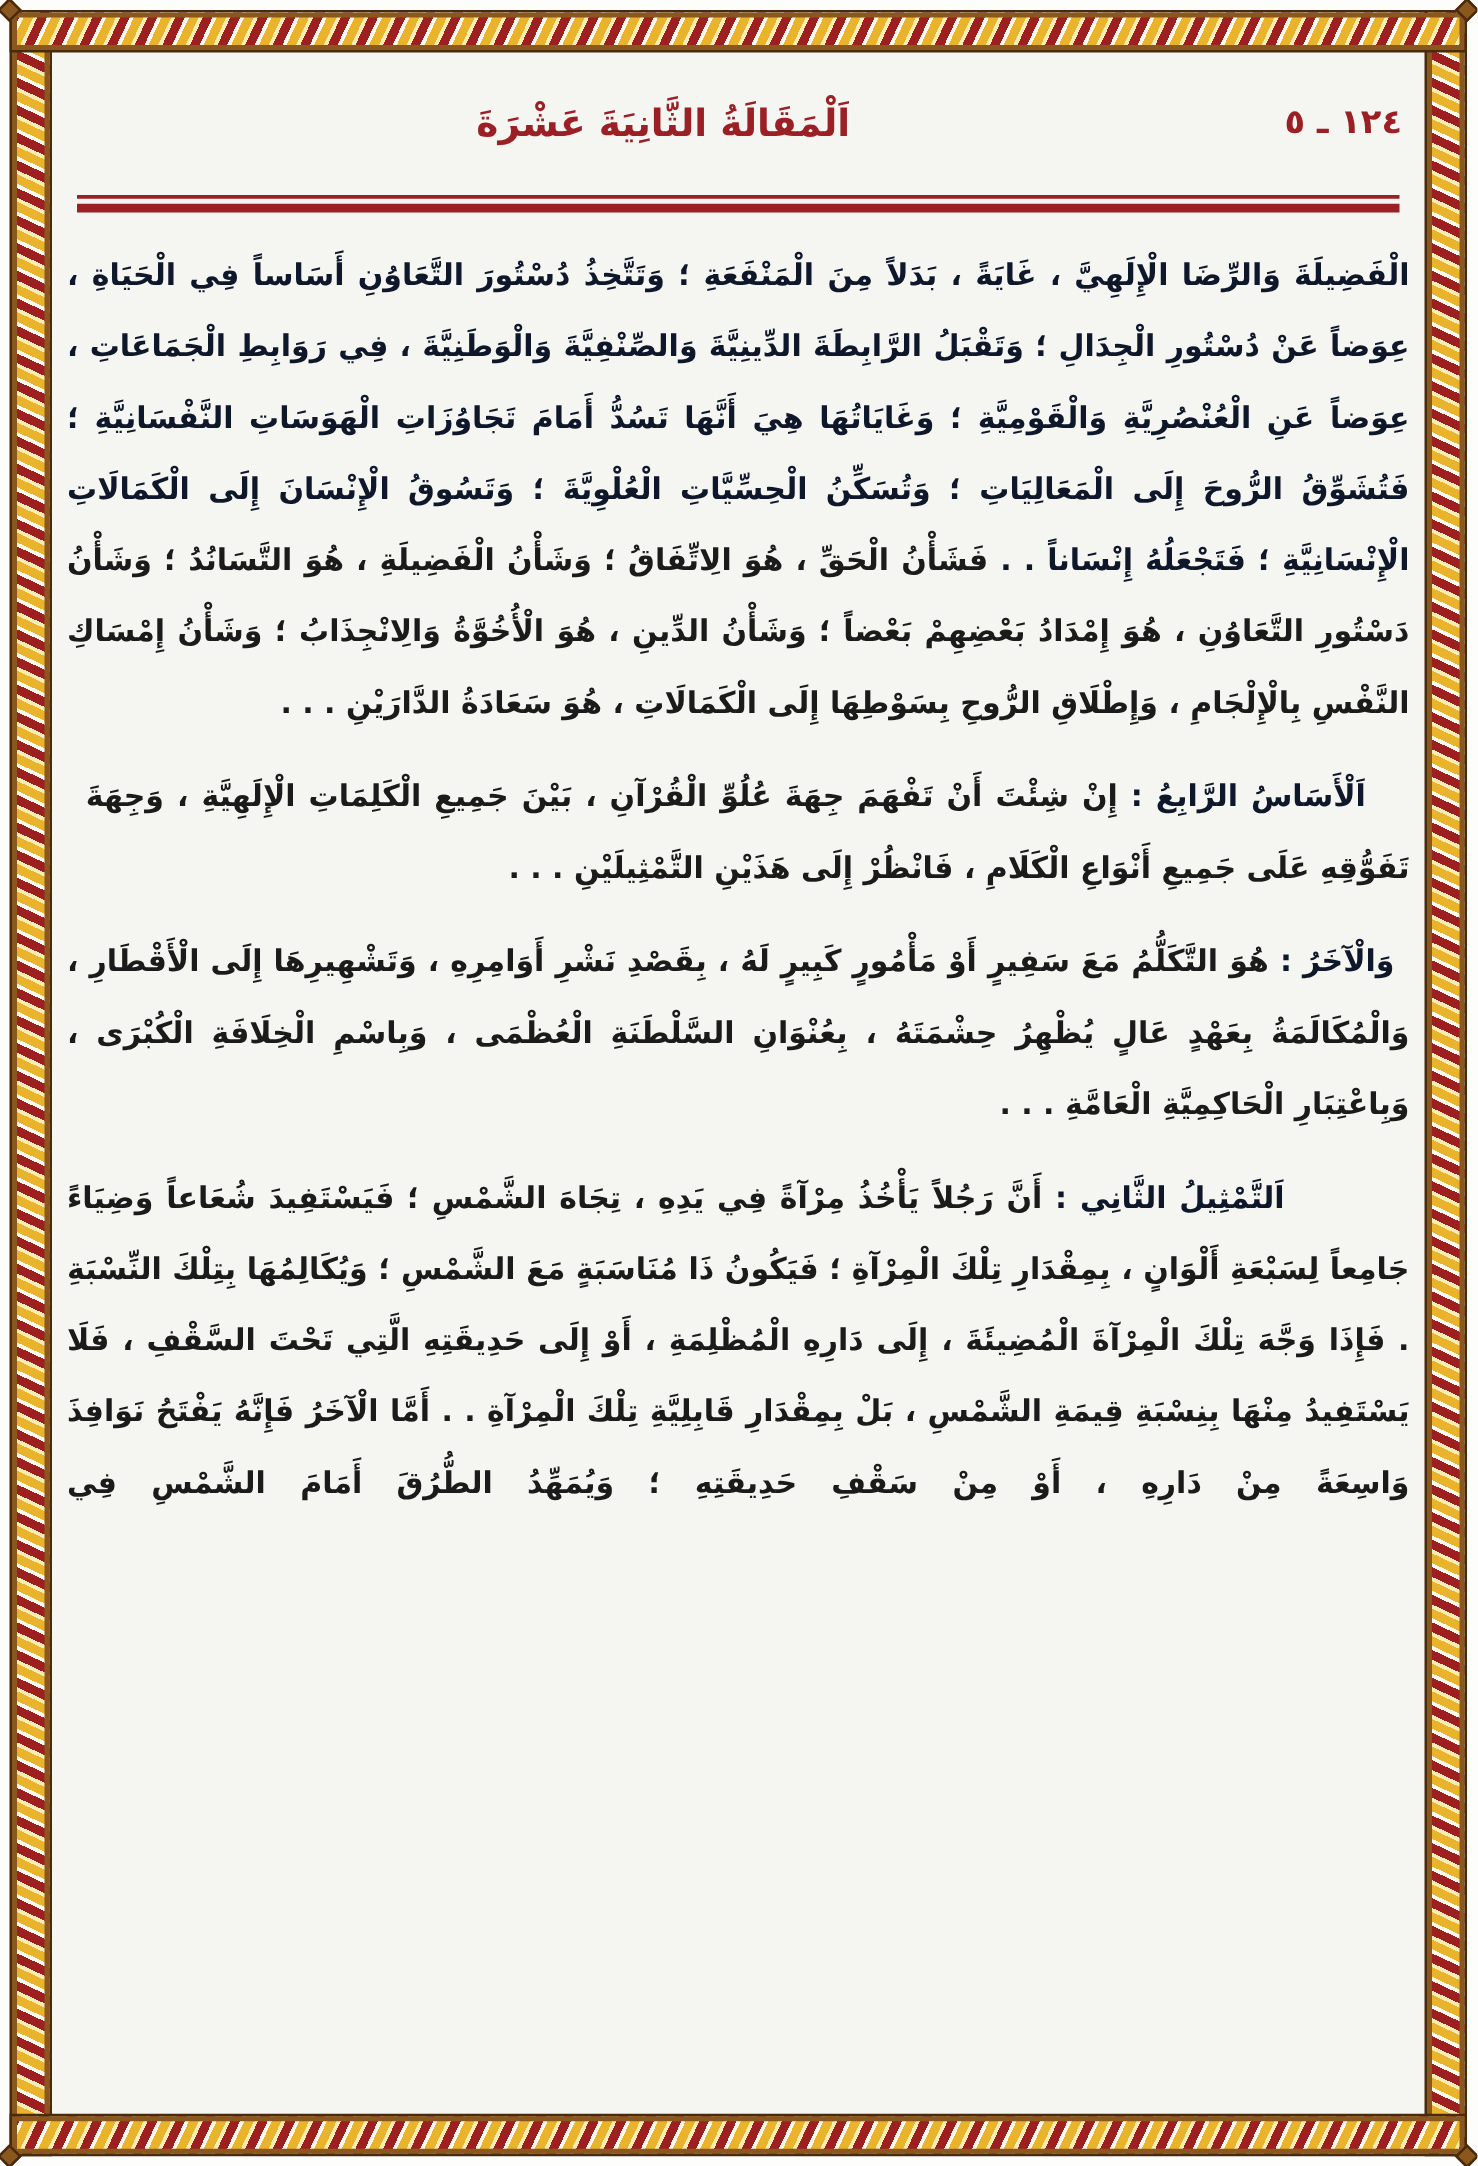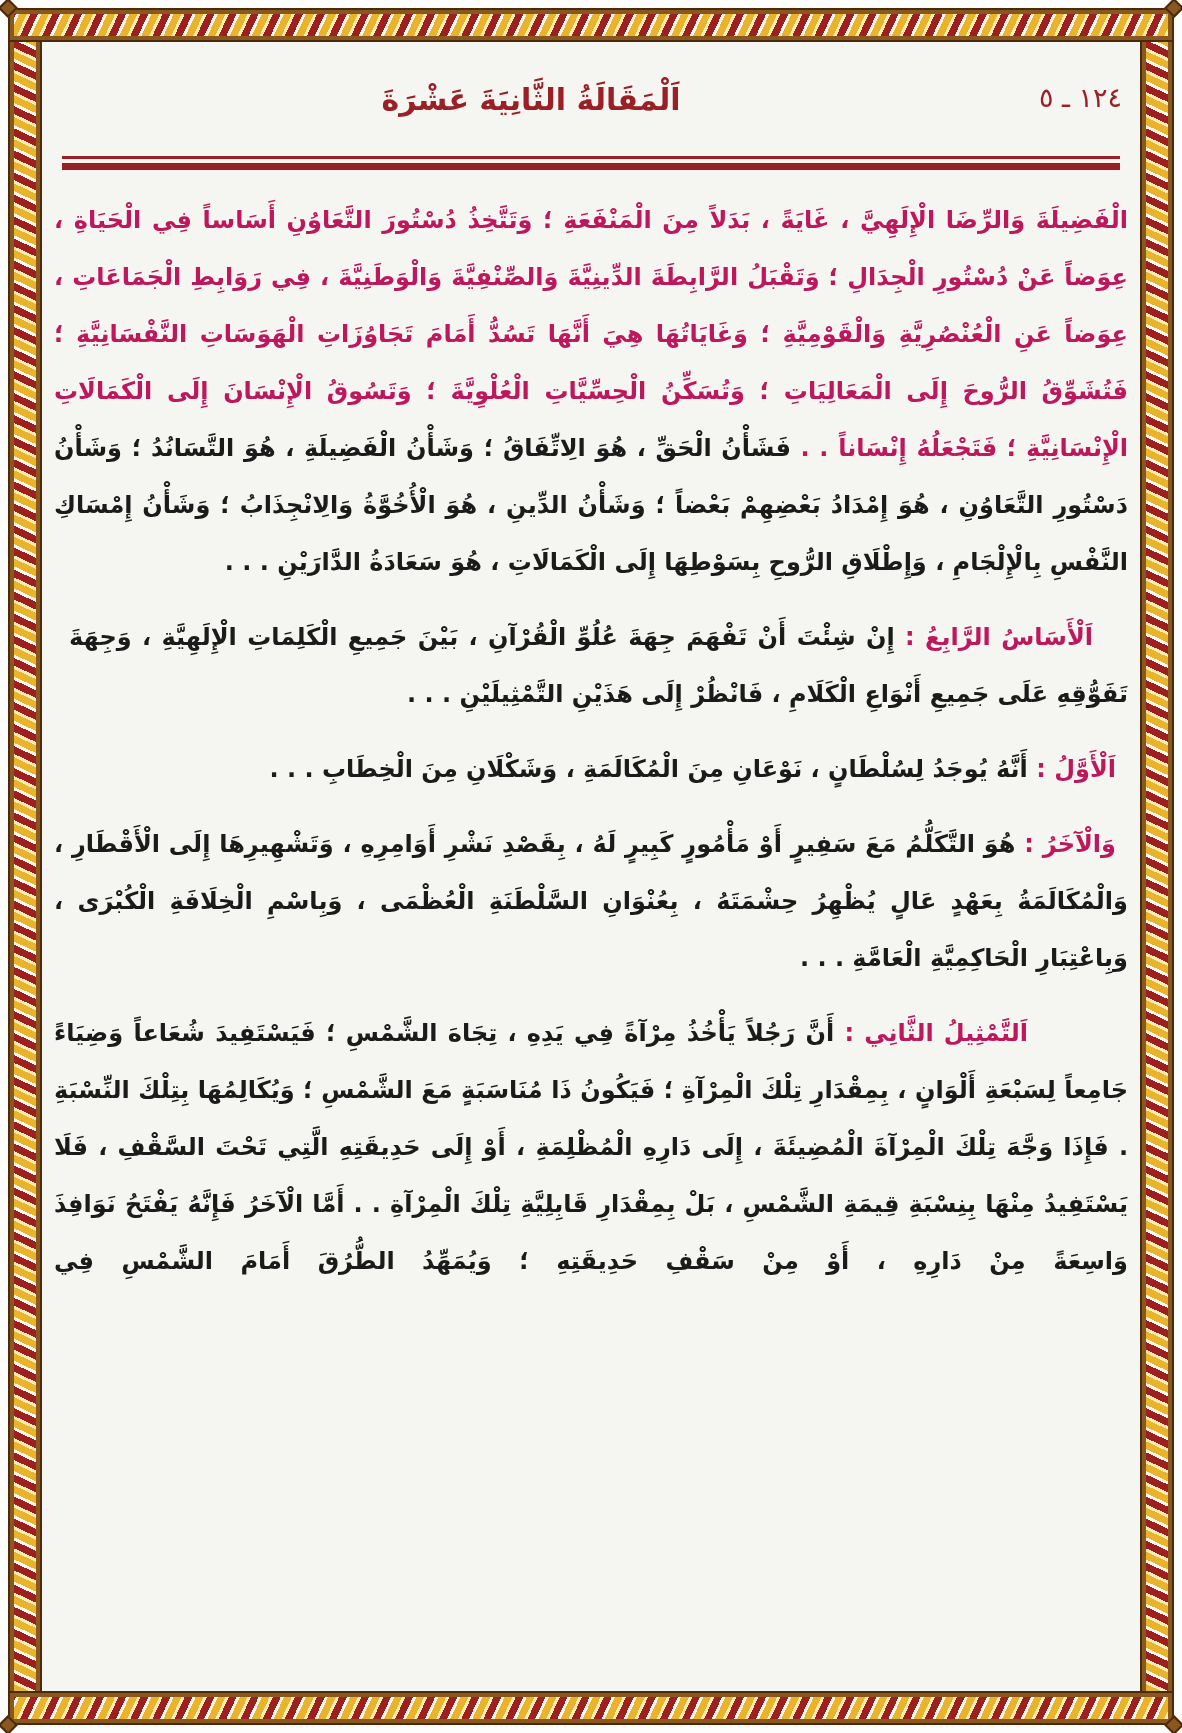--- a/index.html
+++ b/index.html
@@ -69,21 +69,21 @@
     font-weight: bold;
     color: #9b2026;
     line-height: 64px;
   }
   .page-number {
     position: absolute;
     left: auto;
     right: 6px;
     top: 14px;
     font-size: 27px;
-    font-weight: normal;
+    font-weight: bold;
     color: #9b2026;
     letter-spacing: 2px;
   }
   .divider {
     margin: 16px 8px 0 8px;
     height: 4px;
     border-top: 3px solid #9b2026;
     border-bottom: 7px solid #9b2026;
   }
   .body-text {
@@ -93,21 +93,21 @@
     color: #1b1b1b;
     line-height: 57px;
     text-align: justify;
   }
   .body-text p { margin: 0; }
   .body-text p + p { margin-top: 18px; }
   p.ind-sm  { text-indent: 12px; }
   p.ind-md  { text-indent: 35px; margin-left: 15px; }
   p.ind-lg  { text-indent: 100px; }
   p.cont-next { text-align-last: justify; }
-  .seg-red { color: #be185d; }
+  .seg-red { color: #0f172a; }
   .seg-black { color: #1b1b1b; }
 </style>
 </head>
 <body>
 
 <div class="page">
 
   <div class="paper"></div>
 
   <div class="strip v left"></div>
@@ -127,21 +127,20 @@
     </div>
 
     <div class="divider"></div>
 
     <div class="body-text">
 
       <p><span class="seg-red">الْفَضِيلَةَ وَالرِّضَا الْإِلَهِيَّ ، غَايَةً ، بَدَلاً مِنَ الْمَنْفَعَةِ ؛ وَتَتَّخِذُ دُسْتُورَ التَّعَاوُنِ أَسَاساً فِي الْحَيَاةِ ، عِوَضاً عَنْ دُسْتُورِ الْجِدَالِ ؛ وَتَقْبَلُ الرَّابِطَةَ الدِّينِيَّةَ وَالصِّنْفِيَّةَ وَالْوَطَنِيَّةَ ، فِي رَوَابِطِ الْجَمَاعَاتِ ، عِوَضاً عَنِ الْعُنْصُرِيَّةِ وَالْقَوْمِيَّةِ ؛ وَغَايَاتُهَا هِيَ أَنَّهَا تَسُدُّ أَمَامَ تَجَاوُزَاتِ الْهَوَسَاتِ النَّفْسَانِيَّةِ ؛ فَتُشَوِّقُ الرُّوحَ إِلَى الْمَعَالِيَاتِ ؛ وَتُسَكِّنُ الْحِسِّيَّاتِ الْعُلْوِيَّةَ ؛ وَتَسُوقُ الْإِنْسَانَ إِلَى الْكَمَالَاتِ الْإِنْسَانِيَّةِ ؛ فَتَجْعَلُهُ إِنْسَاناً . . </span><span class="seg-black">فَشَأْنُ الْحَقِّ ، هُوَ الِاتِّفَاقُ ؛ وَشَأْنُ الْفَضِيلَةِ ، هُوَ التَّسَانُدُ ؛ وَشَأْنُ دَسْتُورِ التَّعَاوُنِ ، هُوَ إِمْدَادُ بَعْضِهِمْ بَعْضاً ؛ وَشَأْنُ الدِّينِ ، هُوَ الْأُخُوَّةُ وَالِانْجِذَابُ ؛ وَشَأْنُ إِمْسَاكِ النَّفْسِ بِالْإِلْجَامِ ، وَإِطْلَاقِ الرُّوحِ بِسَوْطِهَا إِلَى الْكَمَالَاتِ ، هُوَ سَعَادَةُ الدَّارَيْنِ . . .</span></p>
 
       <p class="ind-md"><span class="seg-red">اَلْأَسَاسُ الرَّابِعُ : </span><span class="seg-black">إِنْ شِئْتَ أَنْ تَفْهَمَ جِهَةَ عُلُوِّ الْقُرْآنِ ، بَيْنَ جَمِيعِ الْكَلِمَاتِ الْإِلَهِيَّةِ ، وَجِهَةَ تَفَوُّقِهِ عَلَى جَمِيعِ أَنْوَاعِ الْكَلَامِ ، فَانْظُرْ إِلَى هَذَيْنِ التَّمْثِيلَيْنِ . . .</span></p>
 
-      <p class="ind-sm"><span class="seg-red">اَلْأَوَّلُ : </span><span class="seg-black">أَنَّهُ يُوجَدُ لِسُلْطَانٍ ، نَوْعَانِ مِنَ الْمُكَالَمَةِ ، وَشَكْلَانِ مِنَ الْخِطَابِ . . .</span></p>
 
 
       <p class="ind-sm"><span class="seg-red">وَالْآخَرُ : </span><span class="seg-black">هُوَ التَّكَلُّمُ مَعَ سَفِيرٍ أَوْ مَأْمُورٍ كَبِيرٍ لَهُ ، بِقَصْدِ نَشْرِ أَوَامِرِهِ ، وَتَشْهِيرِهَا إِلَى الْأَقْطَارِ ، وَالْمُكَالَمَةُ بِعَهْدٍ عَالٍ يُظْهِرُ حِشْمَتَهُ ، بِعُنْوَانِ السَّلْطَنَةِ الْعُظْمَى ، وَبِاسْمِ الْخِلَافَةِ الْكُبْرَى ، وَبِاعْتِبَارِ الْحَاكِمِيَّةِ الْعَامَّةِ . . .</span></p>
 
       <p class="ind-lg cont-next"><span class="seg-red">اَلتَّمْثِيلُ الثَّانِي : </span><span class="seg-black">أَنَّ رَجُلاً يَأْخُذُ مِرْآةً فِي يَدِهِ ، تِجَاهَ الشَّمْسِ ؛ فَيَسْتَفِيدَ شُعَاعاً وَضِيَاءً جَامِعاً لِسَبْعَةِ أَلْوَانٍ ، بِمِقْدَارِ تِلْكَ الْمِرْآةِ ؛ فَيَكُونُ ذَا مُنَاسَبَةٍ مَعَ الشَّمْسِ ؛ وَيُكَالِمُهَا بِتِلْكَ النِّسْبَةِ . فَإِذَا وَجَّهَ تِلْكَ الْمِرْآةَ الْمُضِيئَةَ ، إِلَى دَارِهِ الْمُظْلِمَةِ ، أَوْ إِلَى حَدِيقَتِهِ الَّتِي تَحْتَ السَّقْفِ ، فَلَا يَسْتَفِيدُ مِنْهَا بِنِسْبَةِ قِيمَةِ الشَّمْسِ ، بَلْ بِمِقْدَارِ قَابِلِيَّةِ تِلْكَ الْمِرْآةِ . . أَمَّا الْآخَرُ فَإِنَّهُ يَفْتَحُ نَوَافِذَ وَاسِعَةً مِنْ دَارِهِ ، أَوْ مِنْ سَقْفِ حَدِيقَتِهِ ؛ وَيُمَهِّدُ الطُّرُقَ أَمَامَ الشَّمْسِ فِي</span></p>
 
     </div>
   </div>
 </div>
 

